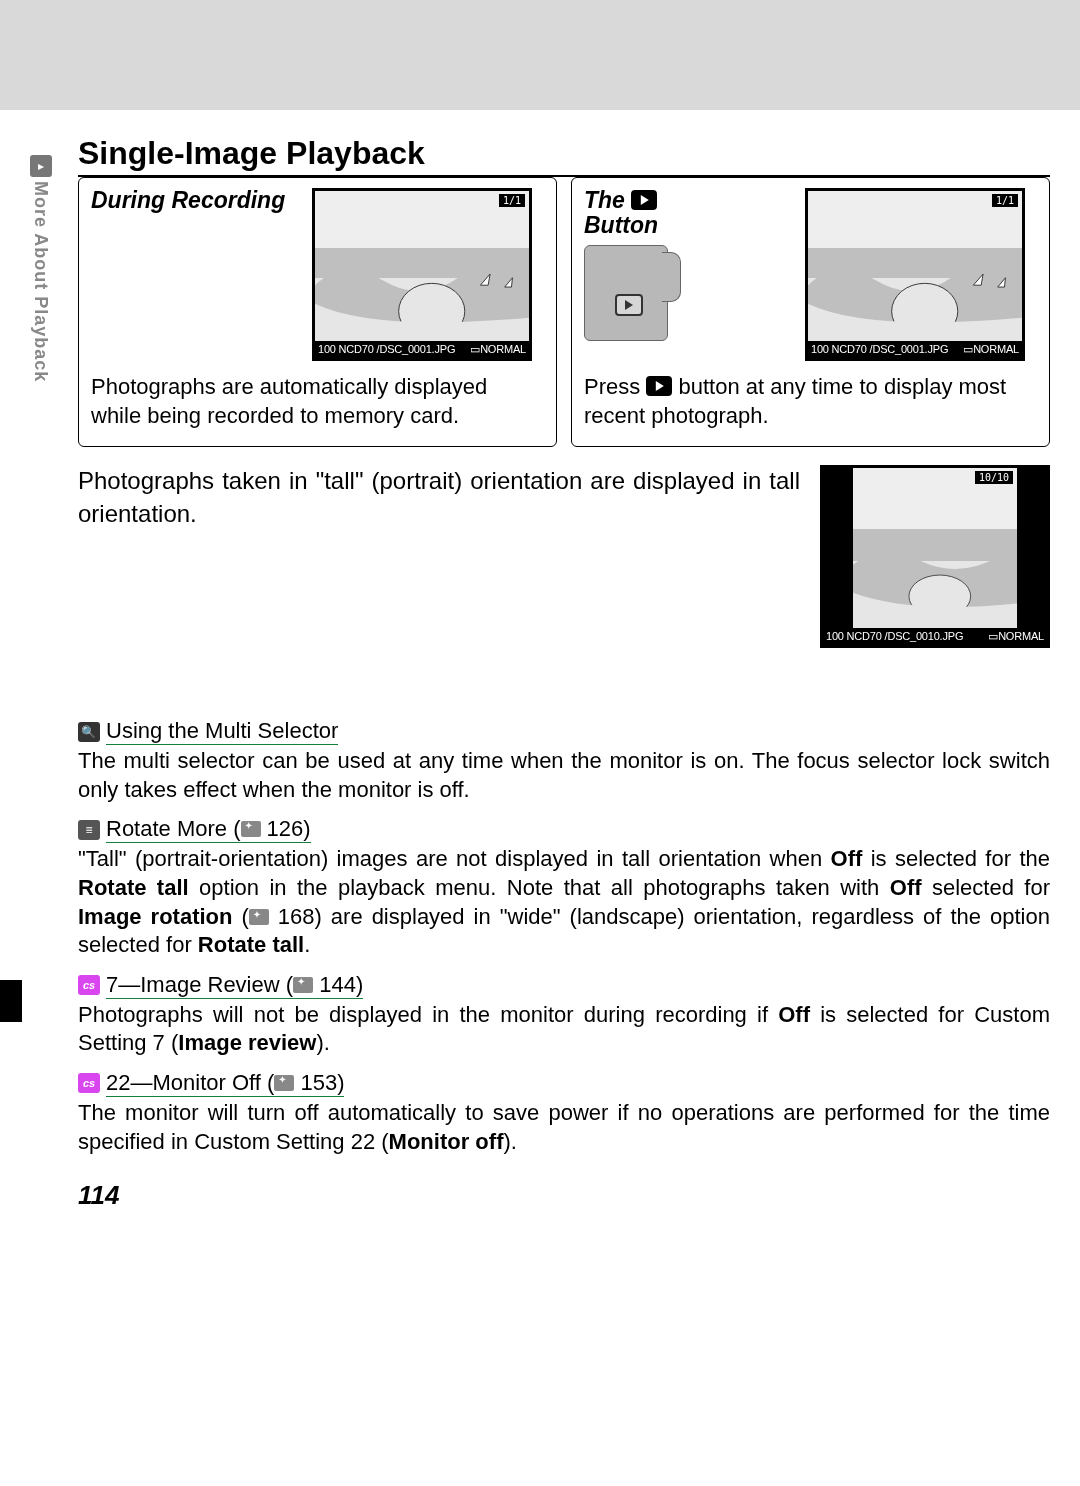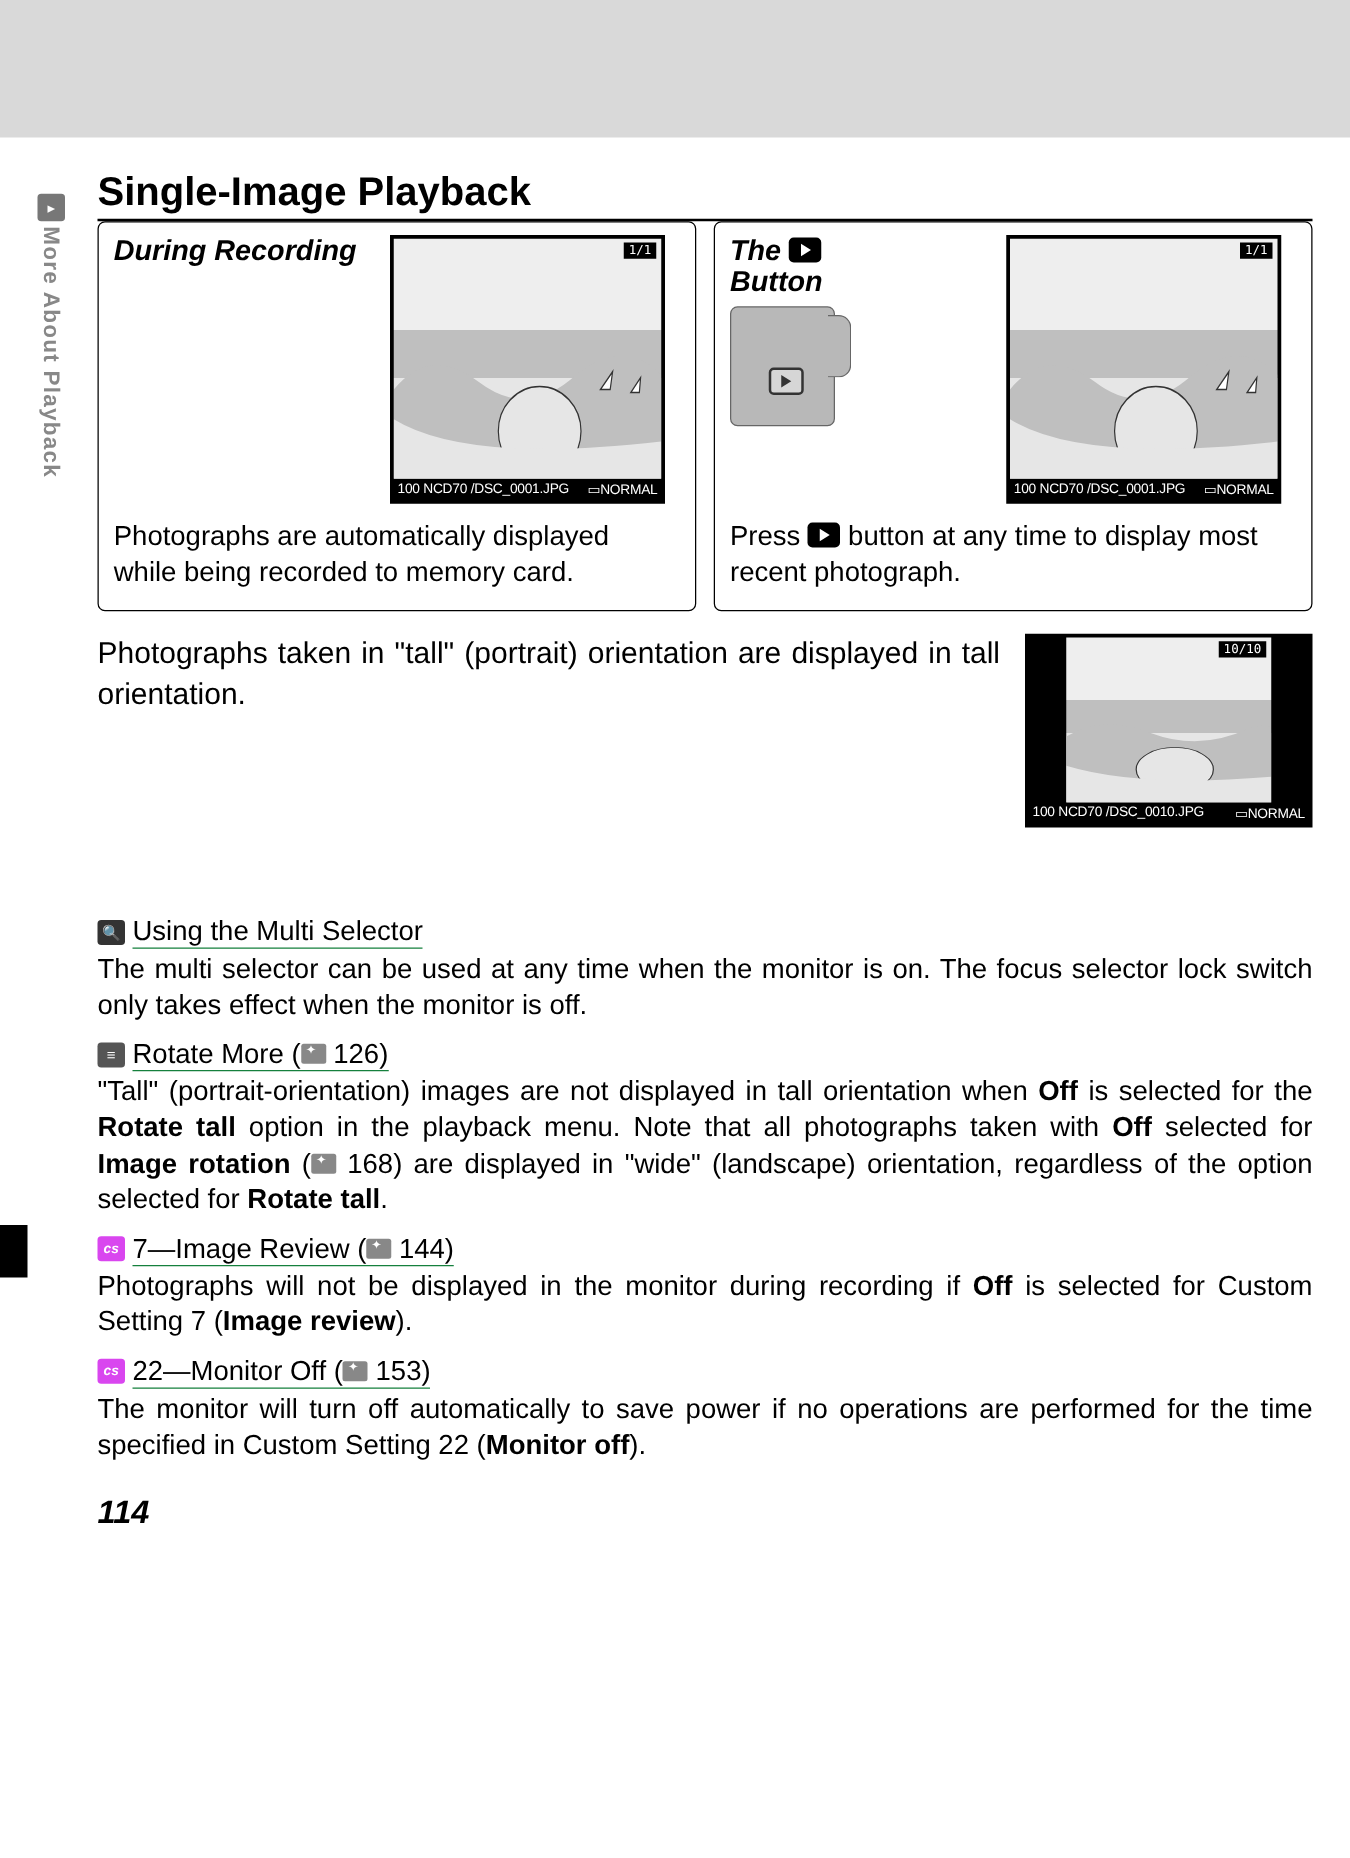--- a/index.html
+++ b/index.html
@@ -17,31 +17,31 @@
 .play-icon::after{content:"";position:absolute;left:50%;top:50%;transform:translate(-40%,-50%);width:0;height:0;border-left:8px solid #fff;border-top:5px solid transparent;border-bottom:5px solid transparent}
 .row{display:flex;gap:14px;margin-bottom:18px}
 .card{flex:1;border:1px solid #000;border-radius:6px;padding:10px 24px 16px 12px}
 .card-top{display:flex;gap:10px;align-items:flex-start}
 .card-label{font-style:italic;font-weight:bold;font-size:23px;line-height:1.1;flex:1}
 .camera-back{width:84px;height:96px;background:#b8b8b8;border-radius:6px;border:1px solid #666;position:relative;margin-top:6px}
 .camera-back::before{content:"";position:absolute;right:-14px;top:6px;width:18px;height:48px;border:1px solid #666;border-left:none;border-radius:0 10px 10px 0;background:#b8b8b8}
 .camera-btn{position:absolute;left:30px;top:48px;width:28px;height:22px;border:2px solid #333;border-radius:4px;display:flex;align-items:center;justify-content:center;background:#d6d6d6}
 .camera-btn::after{content:"";width:0;height:0;border-left:8px solid #333;border-top:5px solid transparent;border-bottom:5px solid transparent}
 .screen{width:220px;background:#000;padding:3px;display:flex;flex-direction:column}
-.screen-img{background:linear-gradient(#eee 0%,#eee 38%,#bfbfbf 38%,#bfbfbf 58%,#e6e6e6 58%);height:192px;position:relative;overflow:hidden}
+.screen-img{background:linear-gradient(#eee 0%,#eee 38%,#bfbfbf 38%,#bfbfbf 58%,#e6e6e6 58%);height:150px;position:relative;overflow:hidden}
 .counter{position:absolute;right:4px;top:3px;background:#000;color:#fff;font-size:10px;padding:1px 4px;font-family:monospace}
 .hills{position:absolute;bottom:0;left:0;right:0;height:62%;}
 .hills svg{width:100%;height:100%}
 .screen-bar{display:flex;justify-content:space-between;background:#000;color:#fff;font-size:11px;font-family:Arial;padding:2px 3px;letter-spacing:-0.2px}
 .screen-bar .q::before{content:"▭"}
 .card-text{text-align:left;font-size:22px;line-height:1.3;margin-top:12px}
 .portrait-row{display:flex;gap:20px;align-items:flex-start;margin-bottom:40px}
 .portrait-text{font-size:24px;line-height:1.35;flex:1;text-align:justify}
 .screen-portrait{width:230px;background:#000;padding:3px}
-.screen-portrait .screen-img{height:132px;margin:0 30px}
+.screen-portrait .screen-img{height:160px;margin:0 30px}
 .note{margin-top:70px}
 .note-head{display:flex;align-items:center;gap:6px;margin-bottom:2px}
 .note-icon{display:inline-flex;width:22px;height:20px;border-radius:3px;align-items:center;justify-content:center;color:#fff;font-size:12px;font-weight:bold}
 .note-icon.dark{background:#333}
 .note-icon.menu{background:#555}
 .note-icon.csm{background:#d946ef;font-style:italic;font-size:11px}
 .note-title{font-weight:normal;font-size:22px;border-bottom:1px solid #15803d;display:inline-block}
 .note-body{font-size:22px;line-height:1.3;text-align:justify;margin-bottom:12px}
 .ref-icon{display:inline-block;width:20px;height:16px;background:#888;border-radius:2px;vertical-align:-1px;position:relative}
 .ref-icon::after{content:"✦";position:absolute;color:#fff;font-size:10px;left:4px;top:-1px}

